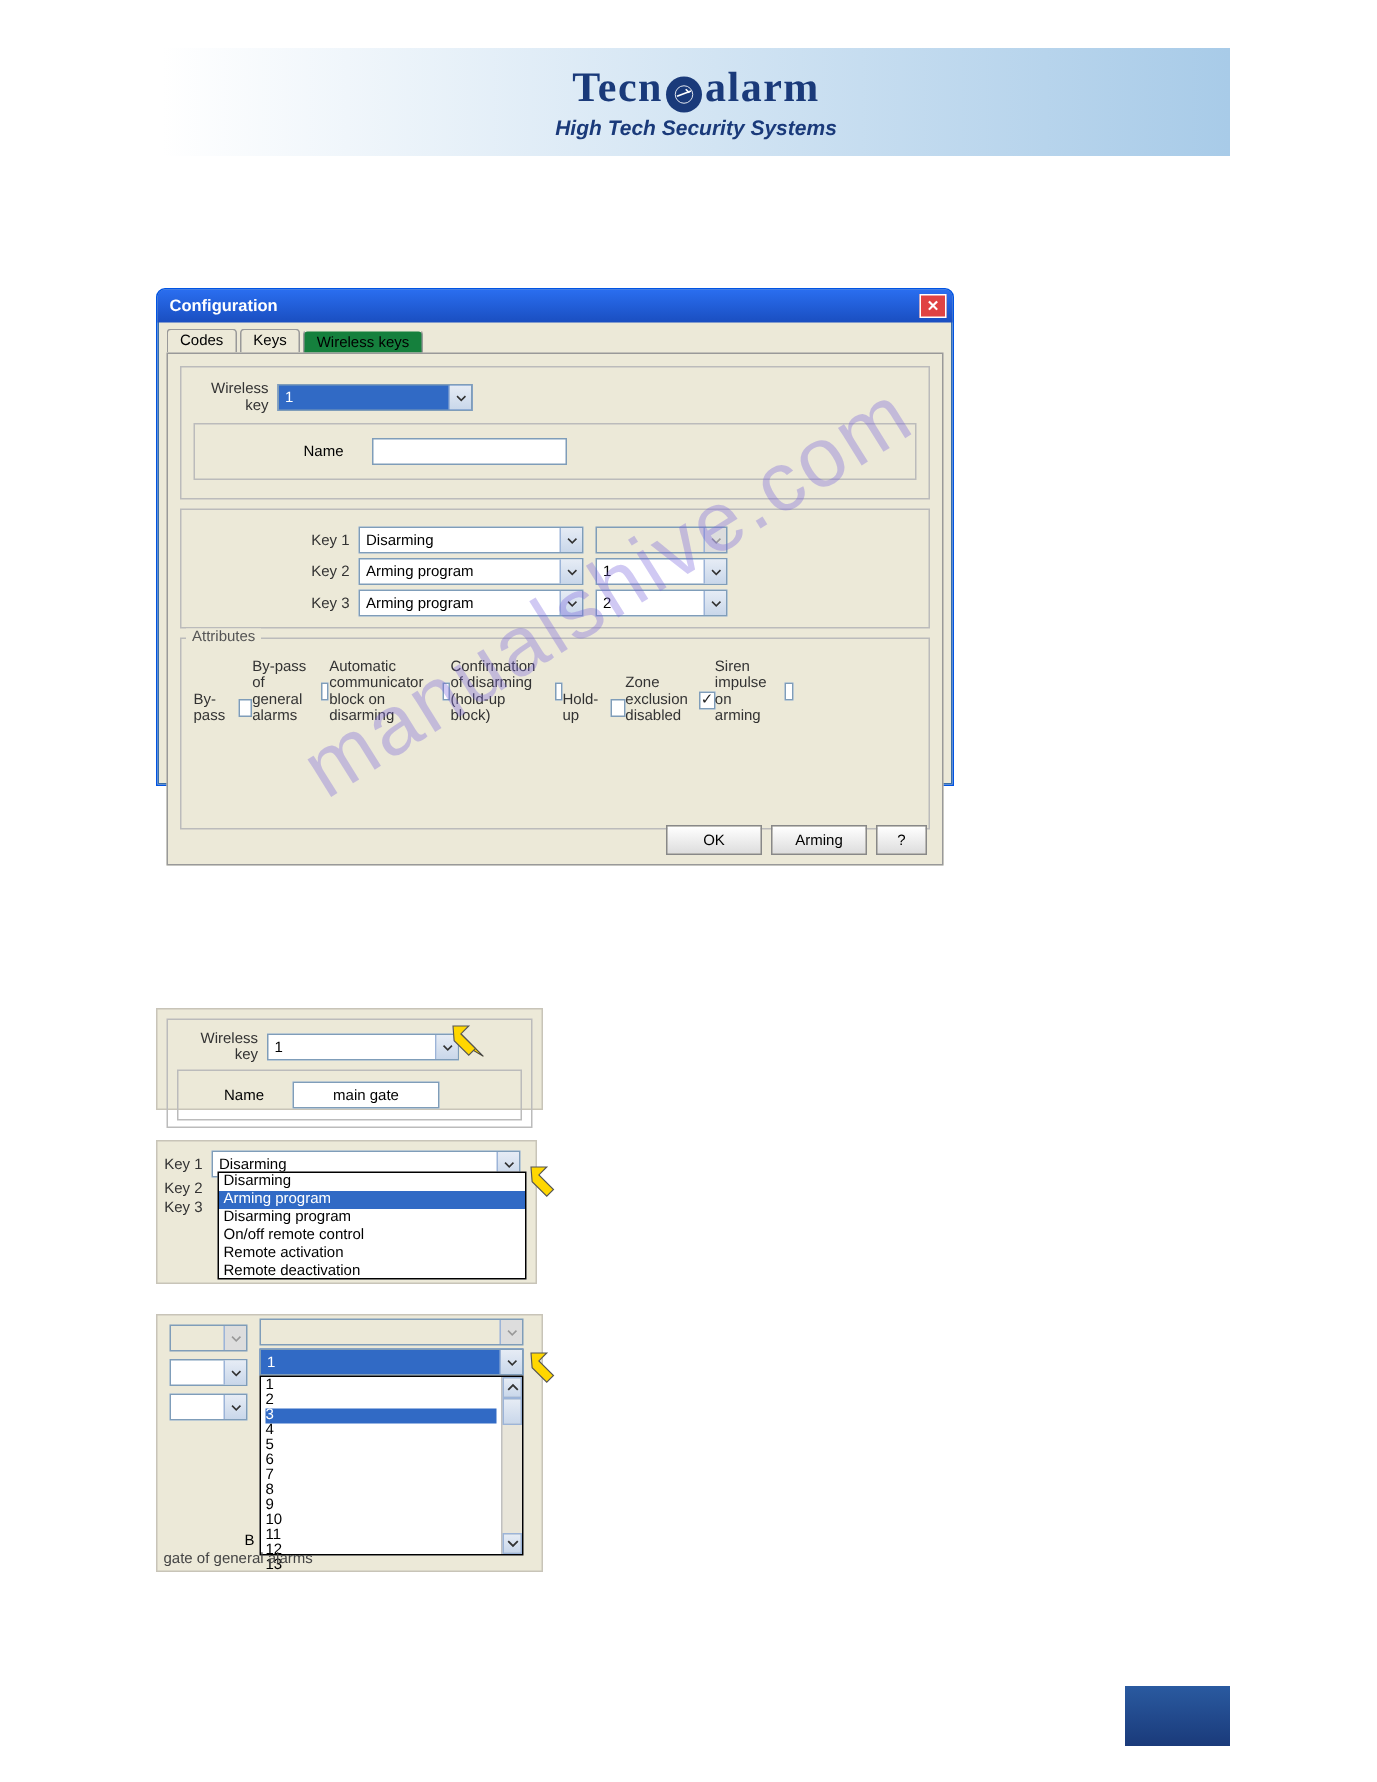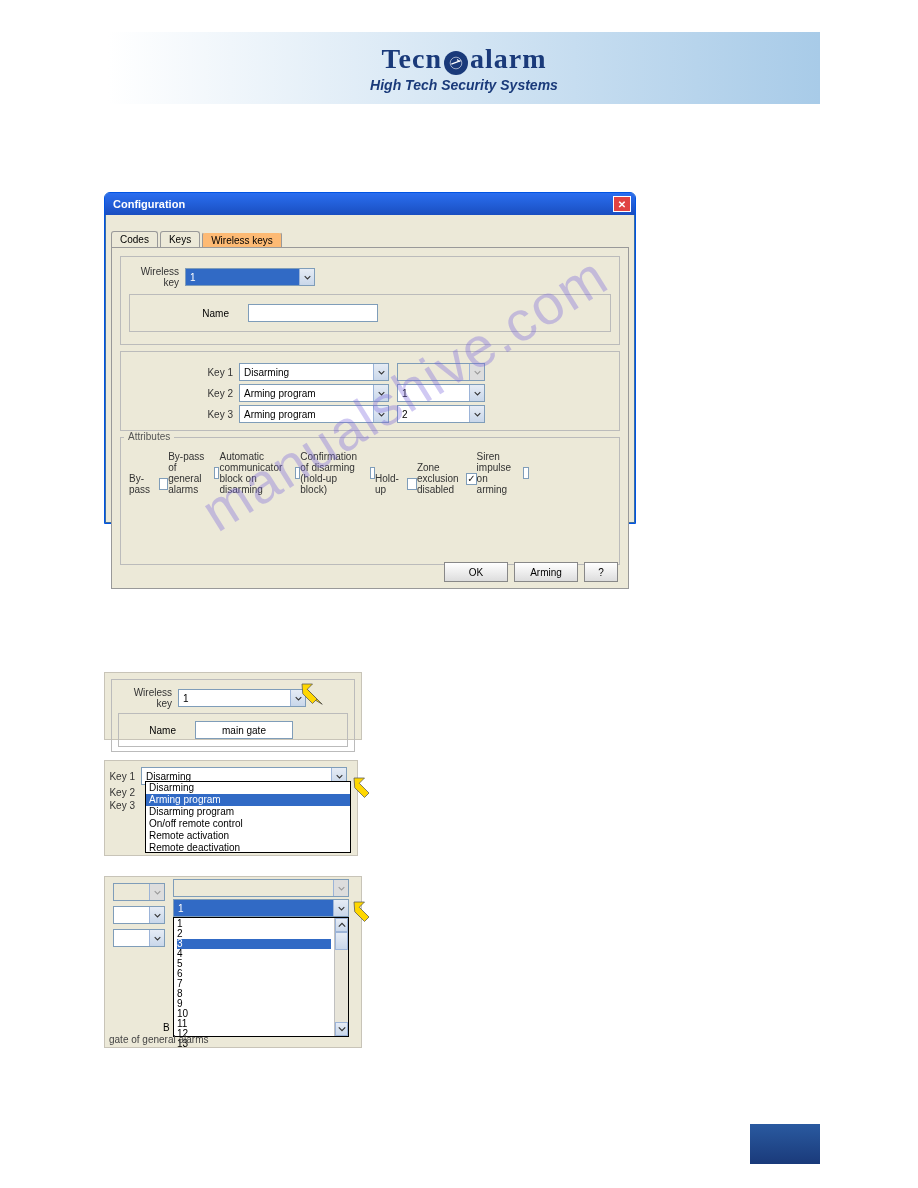--- a/index.html
+++ b/index.html
@@ -31,23 +31,23 @@
     box-shadow: 0 0 0 1px #3a6ea5 inset;
   }
   .titlebar {
     height:22px; background: linear-gradient(to bottom,#2a6ef0 0%,#1a4ec0 100%);
     color:#fff; font-weight:bold; font-size:11px;
     display:flex; align-items:center; padding:0 4px 0 8px;
     border-radius:5px 5px 0 0;
   }
   .titlebar .spacer { flex:1; }
   .close-btn { width:18px; height:16px; background:#e04343; border:1px solid #fff; display:flex;align-items:center;justify-content:center; color:#fff; font-size:10px; font-weight:bold; cursor:pointer;}
-  .tabs { display:flex; padding:16px 6px 0 6px; gap:2px; }
+  .tabs { display:flex; padding:4px 6px 0 6px; gap:2px; }
   .tab { padding:2px 8px; background:#ece9d8; border:1px solid #999; border-bottom:none; font-size:10px; border-radius:3px 3px 0 0; cursor:pointer;}
-  .tab.active { background:#fdba74; border-top:1px solid #ece9d8; position:relative; top:1px; }
+  .tab.active { background:#15803d; border-top:1px solid #ece9d8; position:relative; top:1px; }
   .tab-content { margin:0 6px 6px 6px; border:1px solid #999; height:342px; padding:8px; position:relative; background:#ece9d8;}
   .group { border:1px solid #bbb; padding:6px 8px; margin-bottom:6px; position:relative;}
   .group-label { position:absolute; top:-7px; left:3px; background:#ece9d8; padding:0 4px; font-size:10px; color:#555;}
   .row { display:flex; align-items:center; margin:3px 0; }
   .lbl { width:56px; text-align:right; padding-right:6px; font-size:10px; color:#333;}
   .name-lbl { width:70px; text-align:right; padding-right:19px; font-size:10px;}
   .combo { display:flex; align-items:center; height:18px; background:#fff; border:1px solid #7f9db9; font-size:10px; position:relative;}
   .combo.sel { background:#316ac5; color:#fff;}
   .combo-text { flex:1; padding:0 4px; overflow:hidden; white-space:nowrap;}
   .combo-btn { width:15px; height:100%; background:linear-gradient(#e6ecf5,#c9d7ea); border-left:1px solid #9cb4d8; display:flex;align-items:center;justify-content:center; cursor:pointer;}

